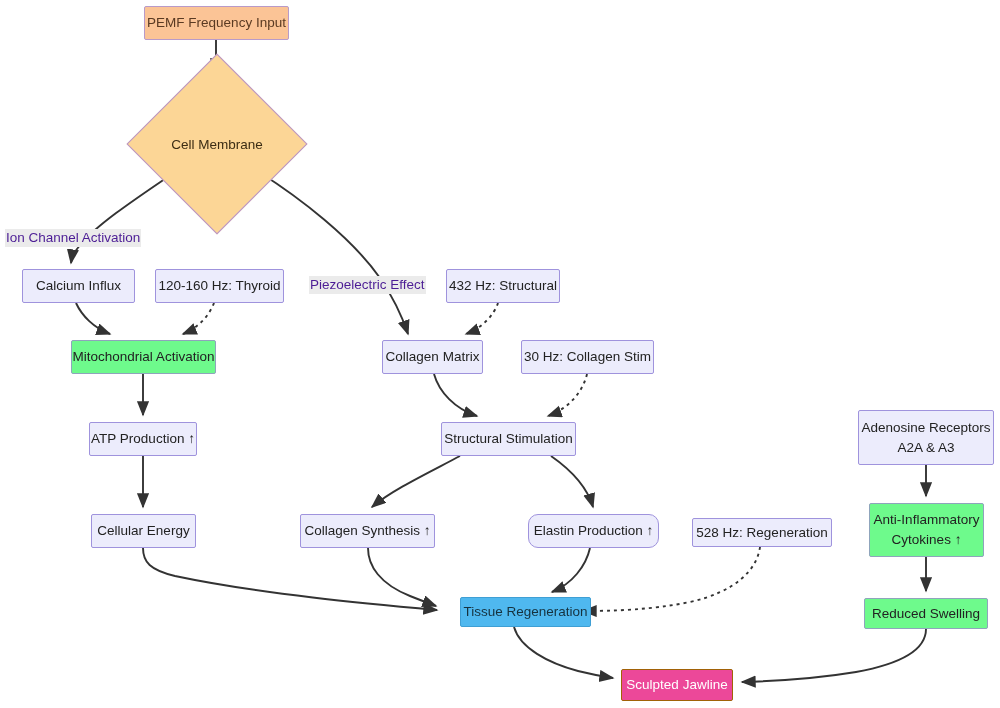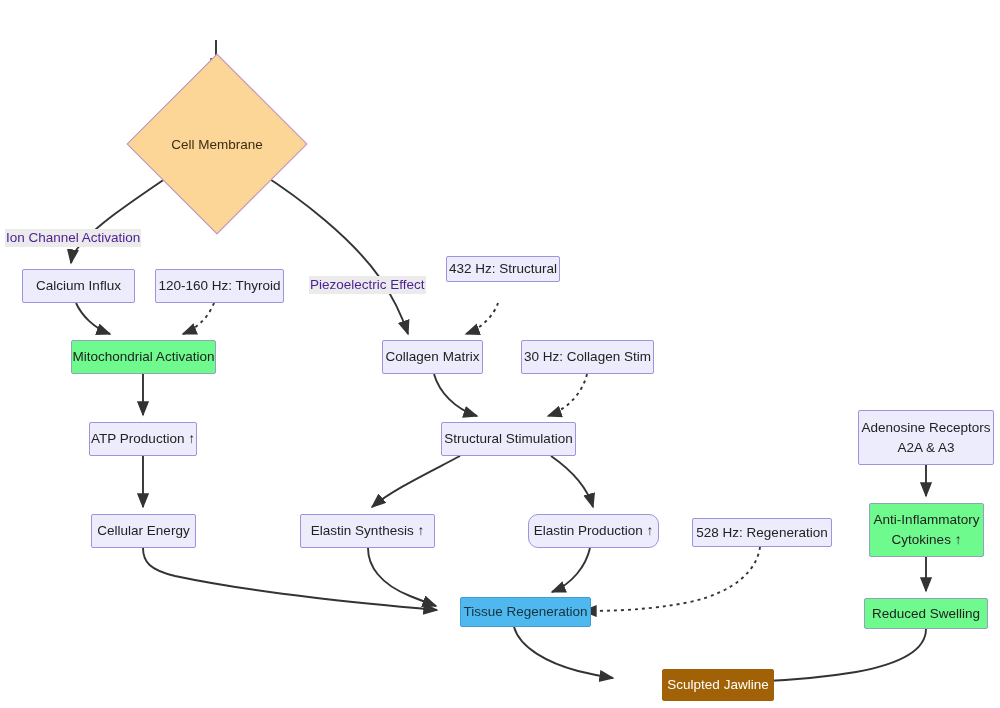--- a/index.html
+++ b/index.html
@@ -62,24 +62,23 @@
     margin-left: 16px;
   }
   
   .n-orange {
     background: #fbc496;
     border: 1px solid #b89ac9;
     color: #5a3a22;
   }
   
   .n-salmon {
-    background: #a16207;
+    background: #ec4899;
     border: 1px solid #a16207;
     color: #ffffff;
-    margin-left: 41px;
   }
   
   .n-diamond {
     position: absolute;
     z-index: 5;
     display: flex;
     align-items: center;
     justify-content: center;
   }
   .n-diamond .dia-shape {
@@ -158,35 +157,38 @@
       <path d="M926,465 L926,496"></path>
 
       <path d="M926,557 L926,591"></path>
 
       <path d="M514,627 C520,648 548,663 578,671 C590,674 600,676 613,678"></path>
 
       <path d="M926,629 C926,650 900,664 856,672 C820,678 778,681 742,682"></path>
     </g>
   </svg>
 
+  <div class="node n-orange" style="left:144px; top:6px; width:145px; height:34px;">
+    <span>PEMF Frequency Input</span>
+  </div>
 
   <div class="n-diamond" style="left:153px; top:80px; width:128px; height:128px;">
     <span class="dia-shape"></span>
     <span class="dia-label">Cell Membrane</span>
   </div>
 
   <div class="node n-default" style="left:22px; top:269px; width:113px; height:34px;">
     <span>Calcium Influx</span>
   </div>
 
   <div class="node n-freq" style="left:155px; top:269px; width:129px; height:34px;">
     <span>120-160 Hz: Thyroid</span>
   </div>
 
-  <div class="node n-freq" style="left:446px; top:256px; width:114px; height:26px;text-align:center;">
+  <div class="node n-freq" style="left:446px; top:269px; width:114px; height:34px;text-align:center;">
     <span>432 Hz: Structural</span>
   </div>
 
   <div class="node n-green" style="left:71px; top:340px; width:145px; height:34px;">
     <span>Mitochondrial Activation</span>
   </div>
 
   <div class="node n-default" style="left:382px; top:340px; width:101px; height:34px;">
     <span>Collagen Matrix</span>
   </div>
@@ -206,21 +208,21 @@
   <div class="node n-default" style="left:858px; top:410px; width:136px; height:55px;">
     <span>Adenosine Receptors</span>
     <span class="line2">A2A &amp; A3</span>
   </div>
 
   <div class="node n-default" style="left:91px; top:514px; width:105px; height:34px;">
     <span>Cellular Energy</span>
   </div>
 
   <div class="node n-default" style="left:300px; top:514px; width:135px; height:34px;">
-    <span>Elastin Synthesis ↑</span>
+    <span>Collagen Synthesis ↑</span>
   </div>
 
   <div class="node n-default" style="left:528px; top:514px; width:131px; height:34px;border-radius:10px;">
     <span>Elastin Production ↑</span>
   </div>
 
   <div class="node n-freq" style="left:692px; top:518px; width:140px; height:29px;">
     <span>528 Hz: Regeneration</span>
   </div>
 

